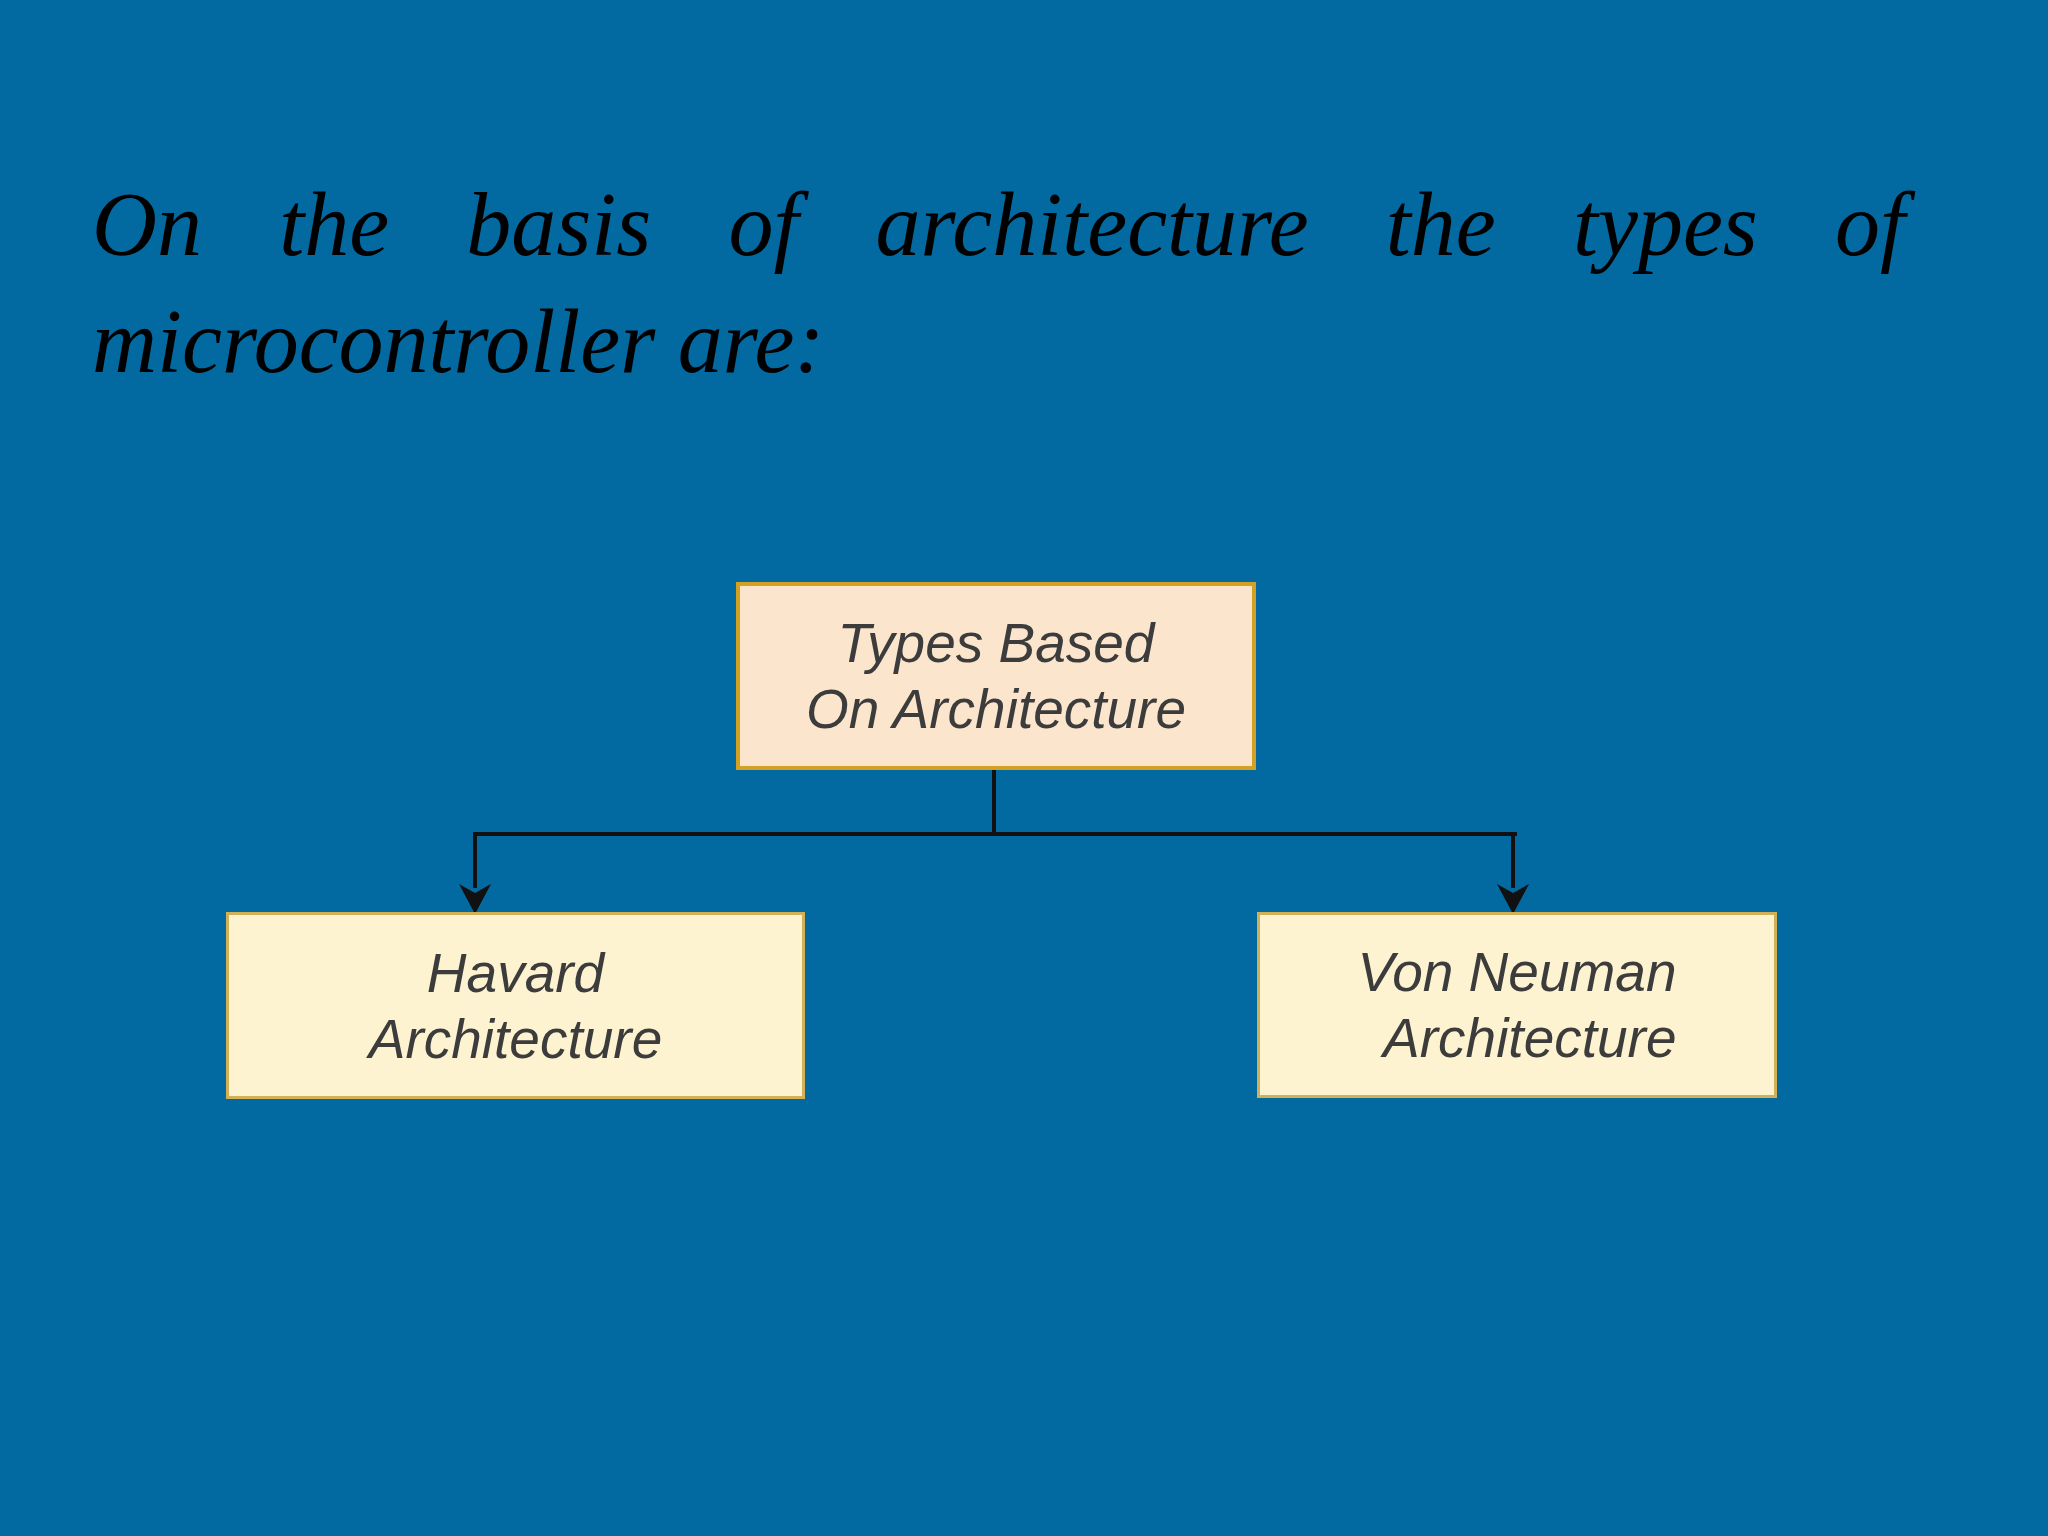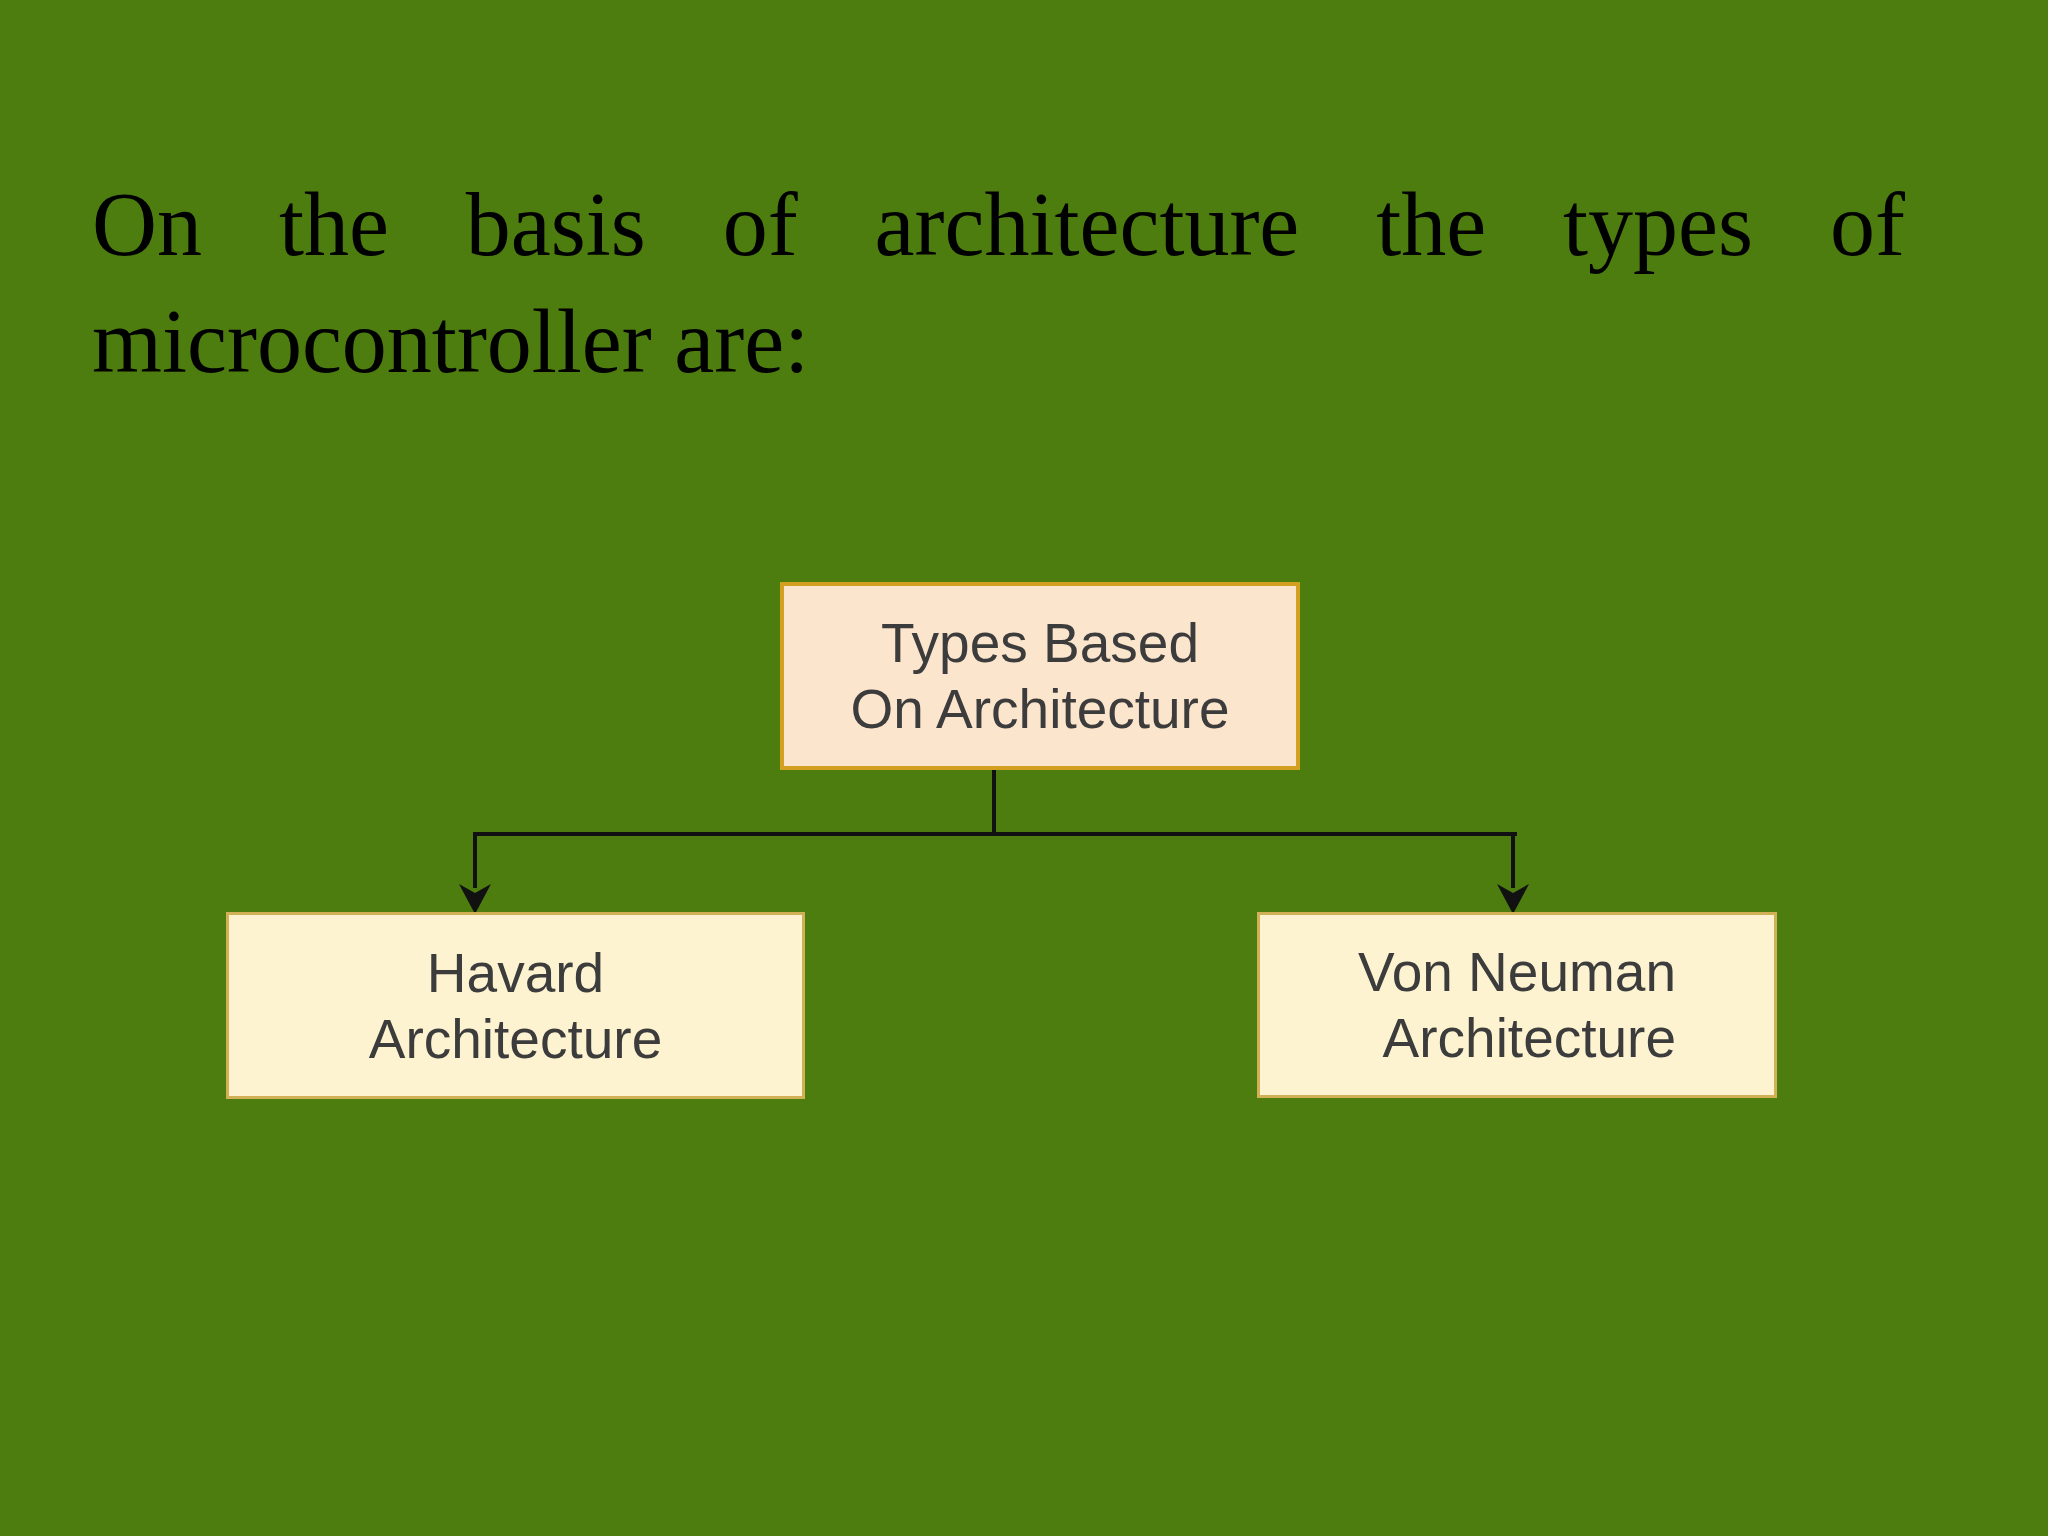--- a/index.html
+++ b/index.html
@@ -4,23 +4,24 @@
 <style>
   html, body {
     margin: 0;
     padding: 0;
     background: #ffffff;
   }
   .slide {
     position: relative;
     width: 2048px;
     height: 1536px;
-    background: #4d7c0f;
+    background: #0369a1;
     overflow: hidden;
     font-family: "Liberation Sans", "DejaVu Sans", sans-serif;
+    font-style: italic;
   }
   .title {
     position: absolute;
     left: 92px;
     top: 166px;
     width: 1813px;
     margin: 0;
     font-family: "Liberation Serif", "DejaVu Serif", serif;
     font-size: 90px;
     line-height: 117px;
@@ -43,21 +44,20 @@
     line-height: 66px;
     color: #3c3c3c;
   }
   .node.root {
     left: 736px;
     top: 582px;
     width: 520px;
     height: 188px;
     background: #fce5cd;
     border: 4px solid #d3a021;
-    margin-left: 44px;
   }
   .node.child-left {
     left: 226px;
     top: 912px;
     width: 579px;
     height: 187px;
     background: #fdf3d0;
     border: 3px solid #d2b156;
   }
   .node.child-right {

